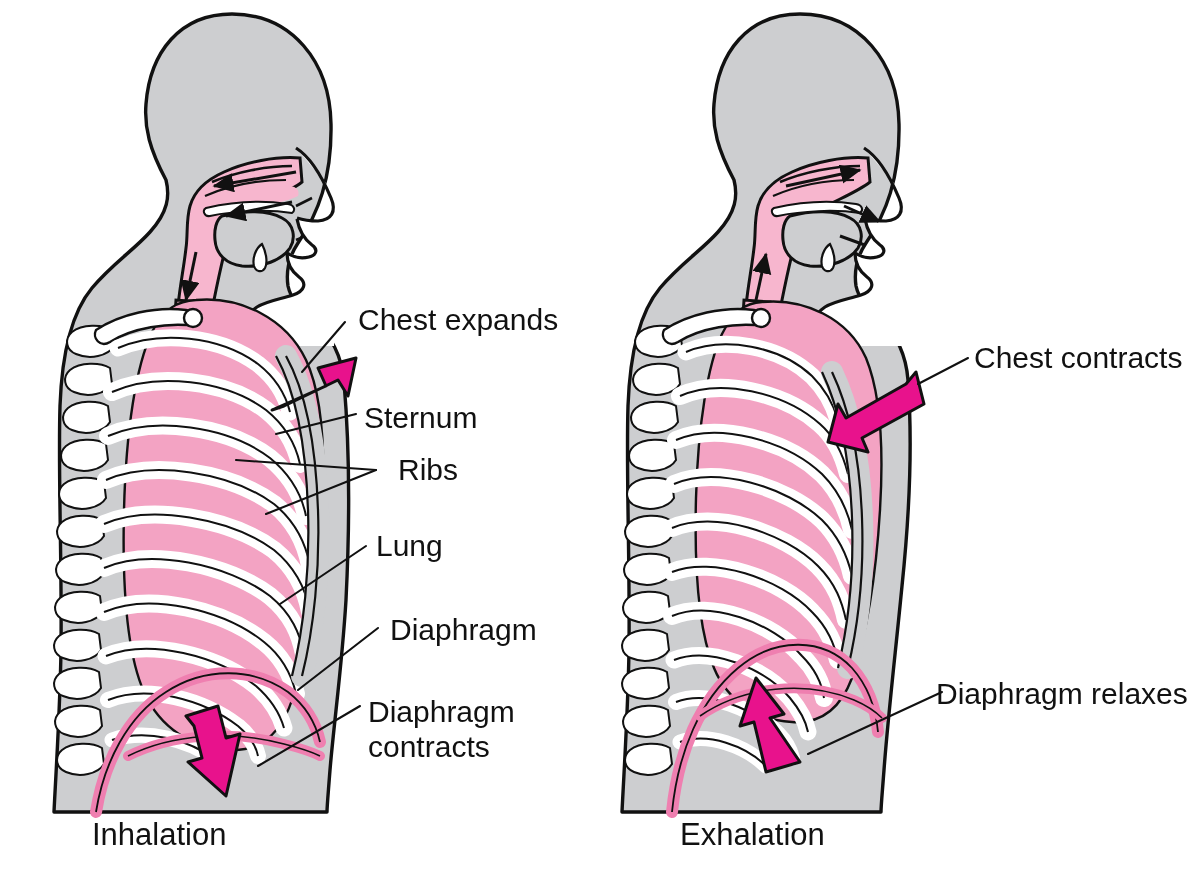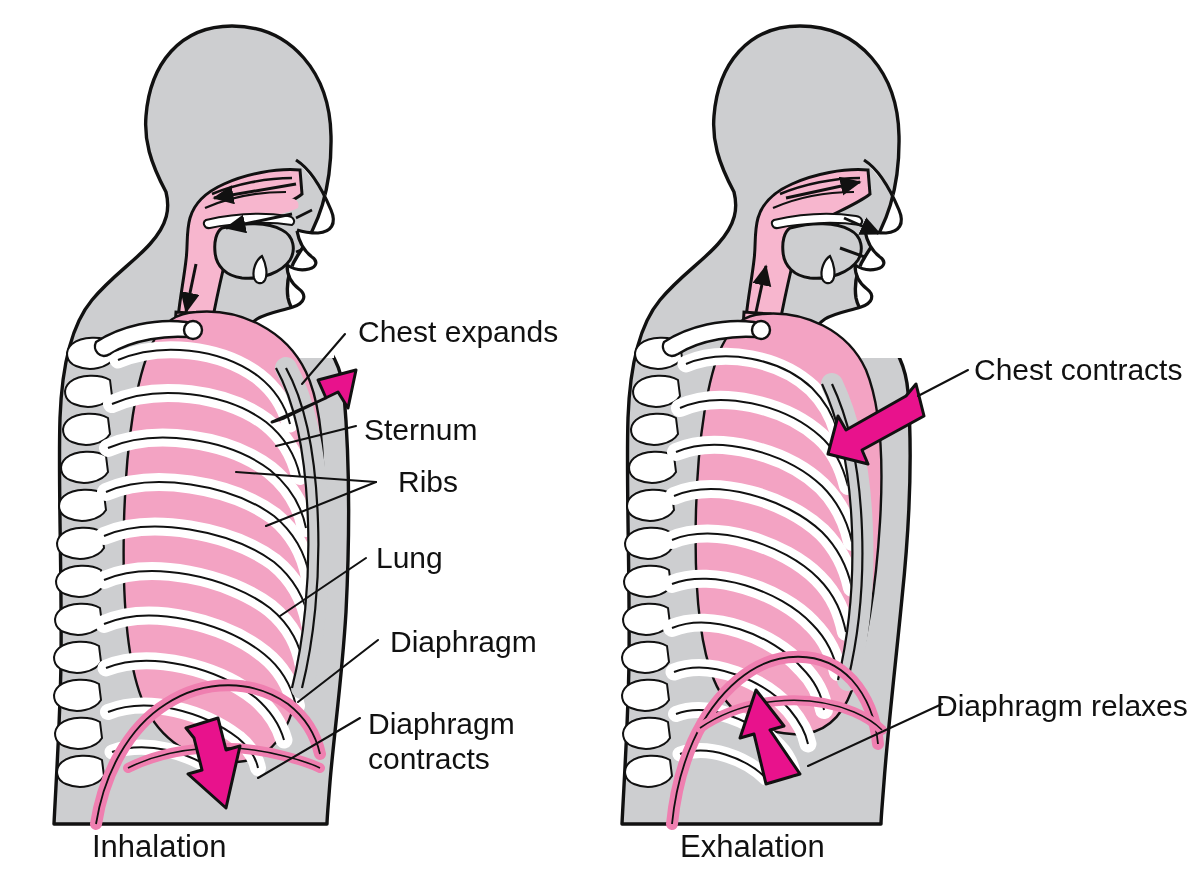--- a/index.html
+++ b/index.html
@@ -1,20 +1,20 @@
 <!DOCTYPE html>
 <html><head>
 <meta charset="utf-8">
 <style>
   html,body{margin:0;padding:0;background:#ffffff;}
   body{
     width:1200px;height:873px;position:relative;overflow:hidden;
     font-family:"Liberation Sans","DejaVu Sans",sans-serif;
   }
-  #stage{position:absolute;left:0;top:12px;width:1200px;height:740px;}
+  #stage{position:absolute;left:0;top:0;width:1200px;height:740px;}
   svg#fig{display:block;width:1200px;height:873px;}
   .lbl{
     font-family:"Liberation Sans","DejaVu Sans",sans-serif;
     font-size:30px; fill:#111111; font-weight:400;
   }
   .caption{
     font-family:"Liberation Sans","DejaVu Sans",sans-serif;
     font-size:31px; fill:#111111; font-weight:400;
   }
   .leader{stroke:#111111;stroke-width:2.1;fill:none;stroke-linecap:round;}

